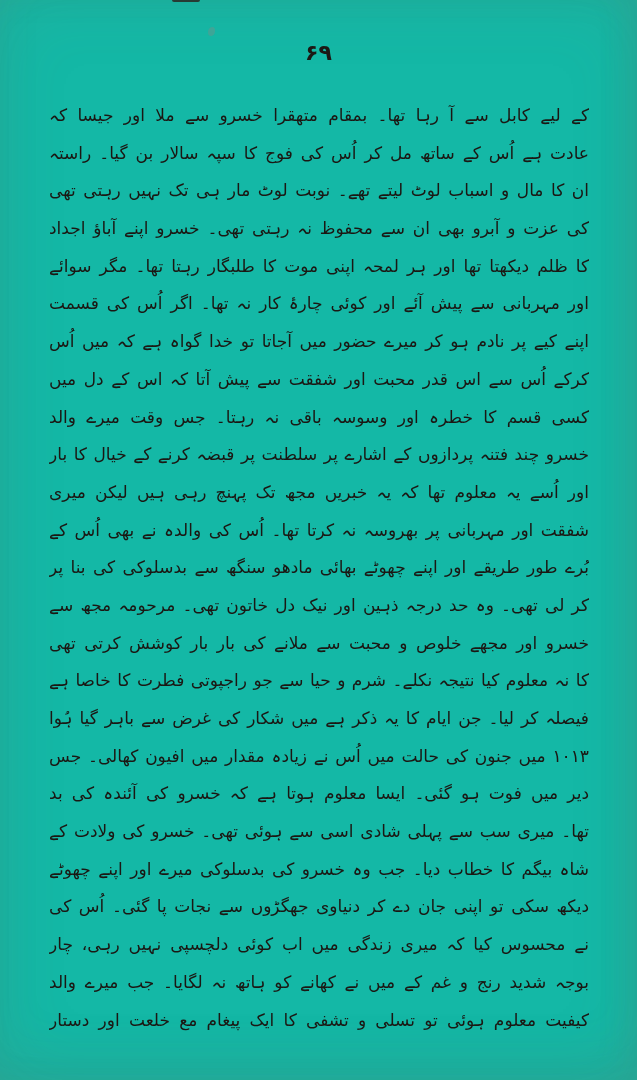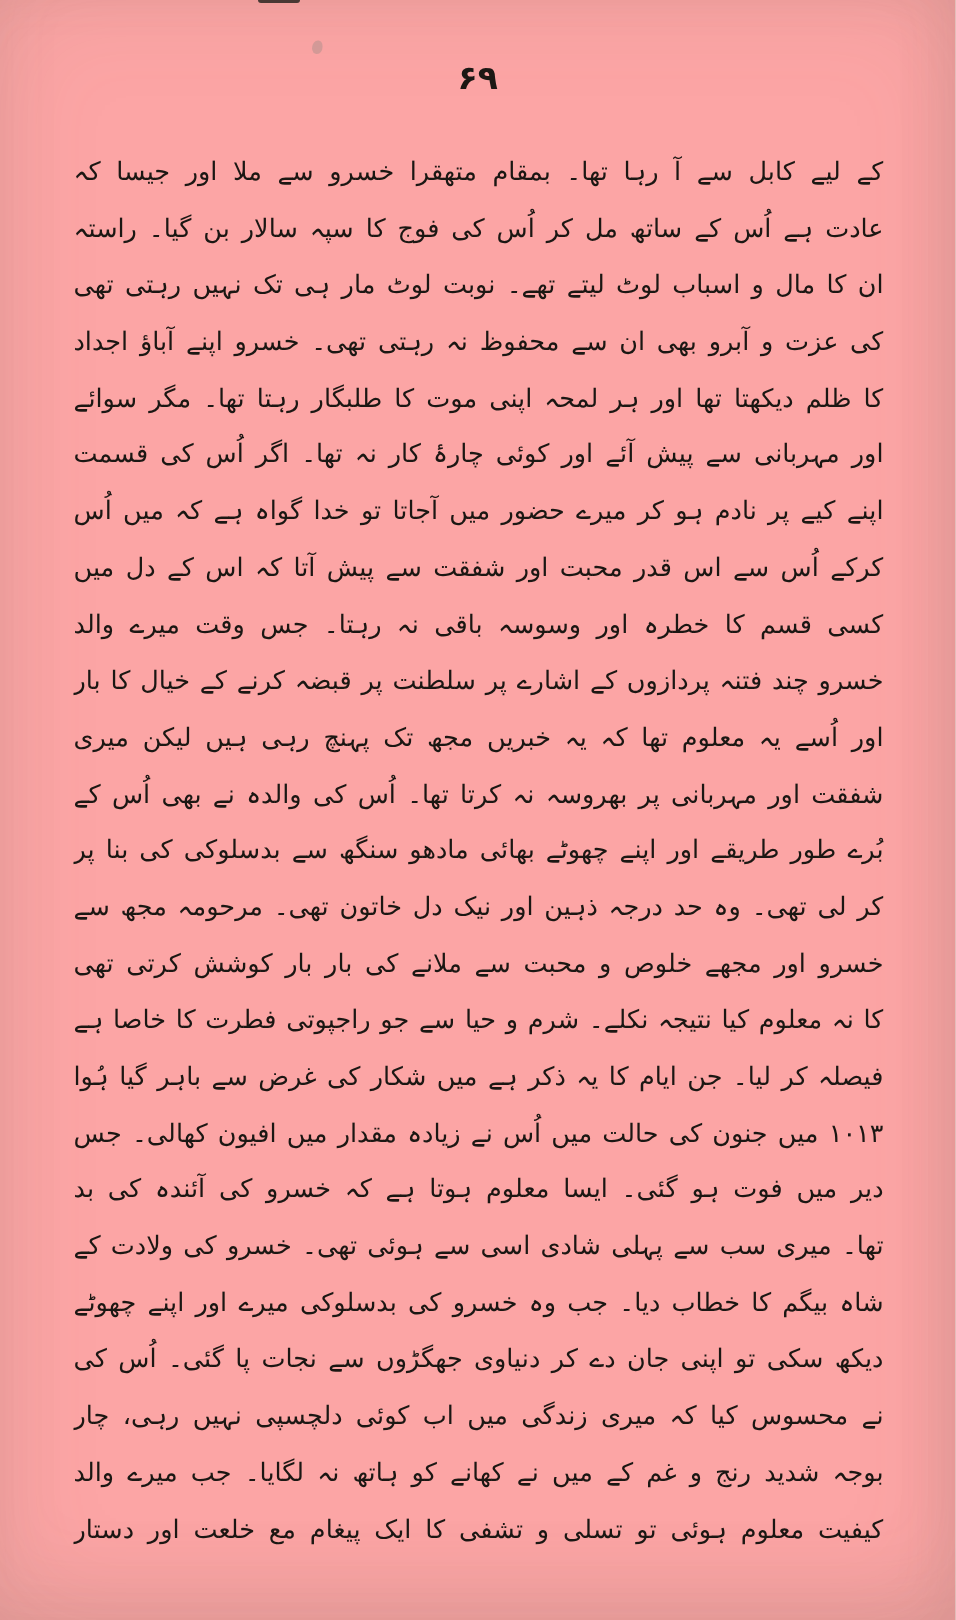--- a/index.html
+++ b/index.html
@@ -7,21 +7,21 @@
     padding: 0;
     width: 637px;
     height: 1080px;
     background: #e8e5df;
     font-family: "DejaVu Sans", sans-serif;
   }
   .page {
     position: relative;
     width: 637px;
     height: 1080px;
-    background: #fca5a5;
+    background: #14b8a6;
     overflow: hidden;
     box-shadow:
       inset 0 0 70px rgba(120, 110, 95, 0.13),
       inset 0 -30px 45px rgba(105, 98, 88, 0.08),
       inset -14px 0 30px rgba(110, 104, 92, 0.07);
   }
   
   .edge-mark {
     position: absolute;
     top: 0;

